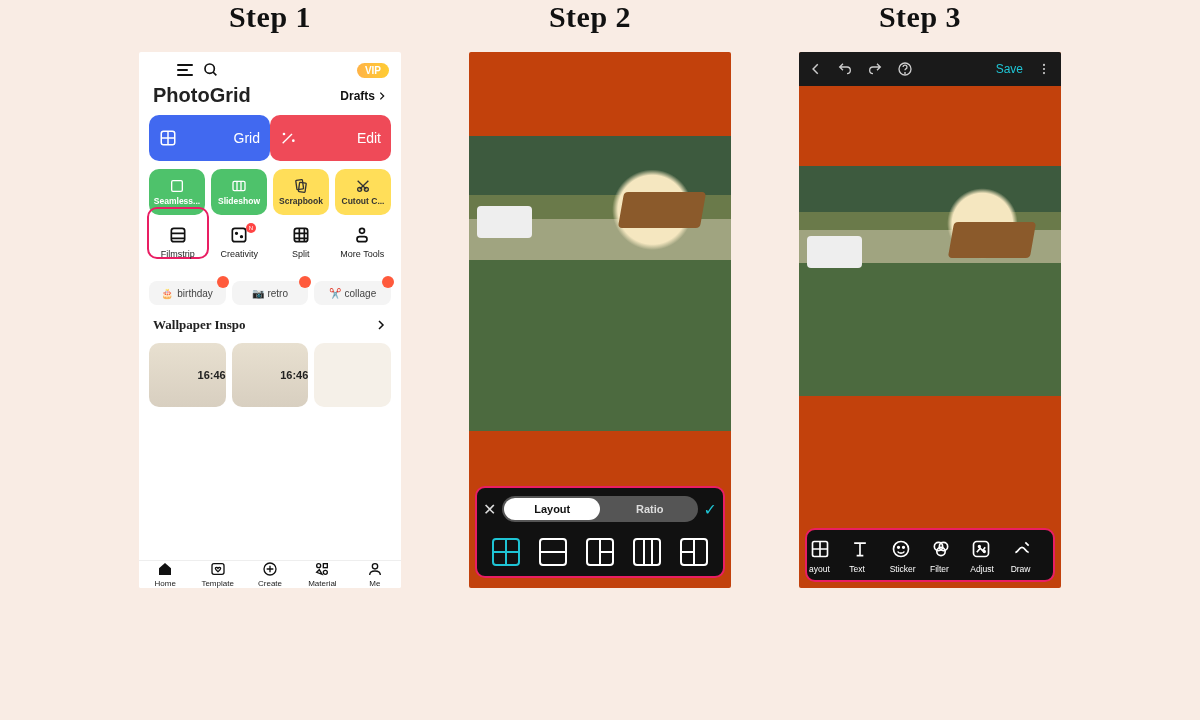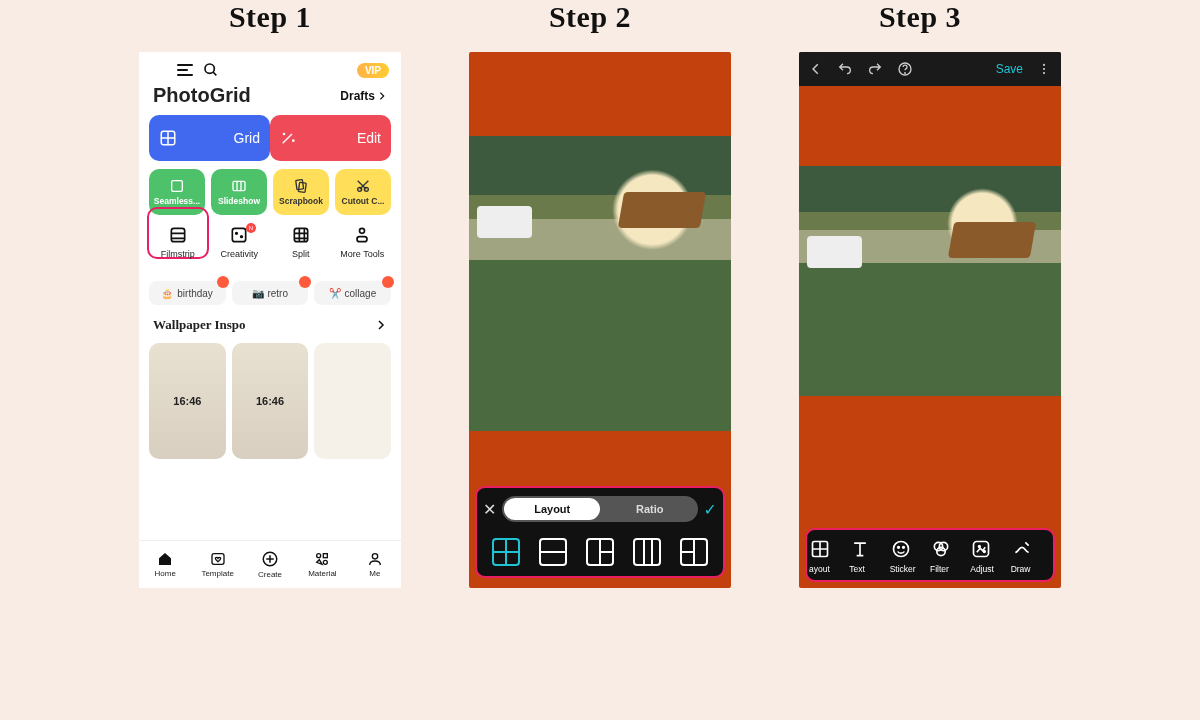--- a/index.html
+++ b/index.html
@@ -84,27 +84,27 @@
   .chips-row { display:flex; gap:6px; padding:22px 10px 8px; }
   .chip {
     flex:1; background:#f4f4f4; border-radius:8px; height:24px;
     display:flex; align-items:center; justify-content:center; gap:3px;
     font-size:10px; color:#444; position:relative;
   }
   .chip .hot { position:absolute; top:-5px; right:-3px; width:12px; height:12px; background:#ff5a3c; border-radius:50%; }
   .section-head { display:flex; justify-content:space-between; align-items:center; padding:4px 14px; font-size:13px; font-weight:600; color:#222;font-family:Liberation Serif, serif;}
   .wallpaper-row { display:flex; gap:6px; padding:6px 10px 0; }
   .wcard {
-    width:78px; height:116px; border-radius:10px;
+    width:78px; height:64px; border-radius:10px;
     background: linear-gradient(#e8e0d0,#d8cfc0);
-    display:flex; flex-direction:column; align-items:center; justify-content:center;
+    display:flex; flex-direction:column; align-items:flex-end; justify-content:center;
     font-size:11px; font-weight:700; color:#222;
   }
   .tabbar {
-    position:absolute; bottom:0; left:0; right:0; height:48px;
+    position:absolute; bottom:0; left:0; right:0; height:28px;
     background:#fff; display:flex; border-top:1px solid #eee;
   }
   .tab {
     flex:1; display:flex; flex-direction:column; align-items:center; justify-content:center;
     font-size:8px; gap:2px; color:#222;
   }
 
   
   .dark-topbar {
     height:34px; display:flex; align-items:center; justify-content:space-between;

